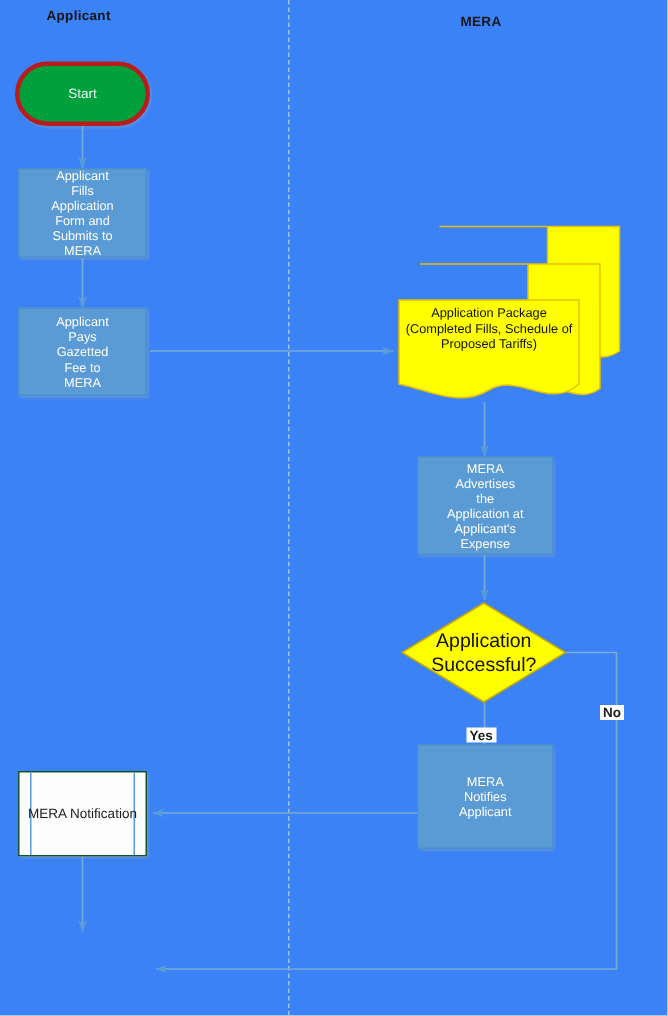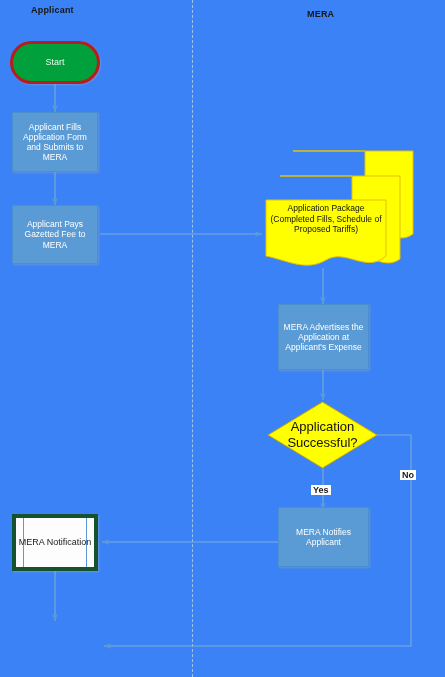--- a/index.html
+++ b/index.html
@@ -52,27 +52,27 @@
     color: #eaf7ef;
     font-size: 9px;
     box-shadow: 1px 1px 2px rgba(150,170,190,0.45);
   }
 
   .process {
     background: #5b9bd5;
     border: 1px solid #4a90cd;
     color: #ffffff;
     font-size: 8.5px;
-    padding: 2px 3px;
+    padding: 2px 18px;
     box-shadow: 1px 1px 2px rgba(150,170,190,0.45);
   }
 
   .predefined {
     background: #fdfdfd;
-    border: 4px solid #14532d;
+    border: 1px solid #14532d;
     color: #1a1a1a;
     font-size: 9px;
     box-shadow: 1px 1px 2px rgba(170,180,195,0.4);
   }
   .predefined .bar-l, .predefined .bar-r {
     position: absolute;
     top: 0;
     bottom: 0;
     width: 0;
     border-left: 1px solid #5b9bd5;
@@ -196,21 +196,21 @@
     <svg class="decision-svg" viewBox="0 0 111 68" width="111" height="68">
       <polygon points="55.5,1 110,34 55.5,67 1,34" fill="#ffff00" stroke="#c8a800" stroke-width="1"></polygon>
     </svg>
     <div class="decision-label">Application Successful?</div>
   </div>
 
   <div class="abs branch-label" style="left:311px; top:485px;">Yes</div>
 
   <div class="abs branch-label" style="left:400px; top:470px;">No</div>
 
-  <div class="abs shape process" style="left:278px; top:507px; width:91px; height:60px;">
+  <div class="abs shape process" style="left:278px; top:496px; width:91px; height:70px;">
     <span>MERA Notifies Applicant</span>
   </div>
 
   <div class="abs shape predefined" style="left:12px; top:514px; width:86px; height:57px; position:absolute;">
     <span class="bar-l"></span>
     <span class="bar-r"></span>
     <span style="position:relative; z-index:2;">MERA Notification</span>
   </div>
 
 

